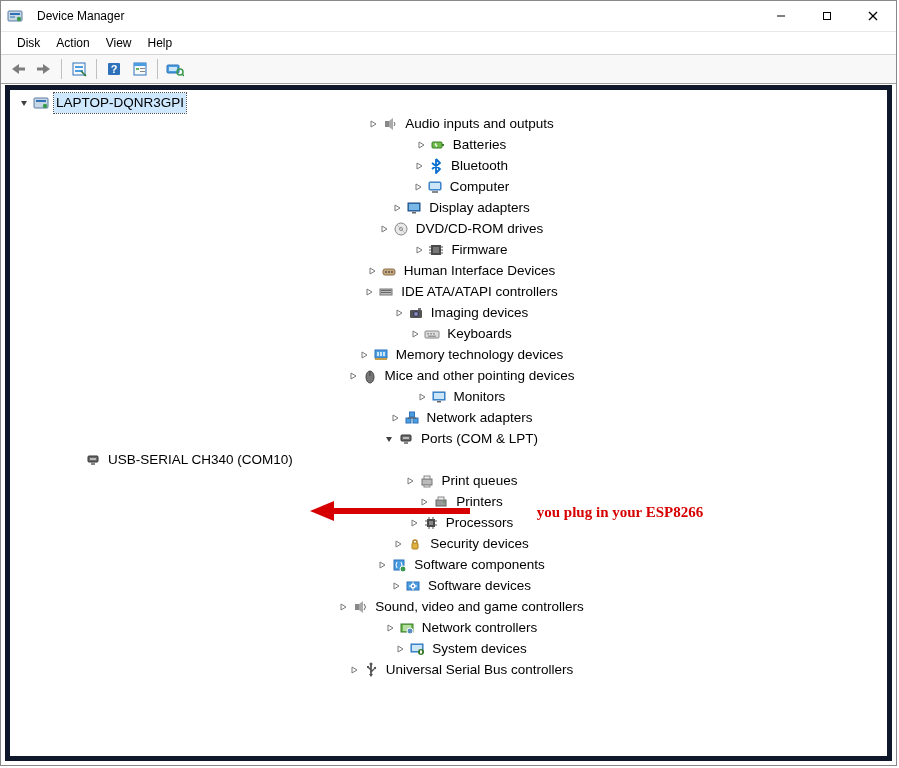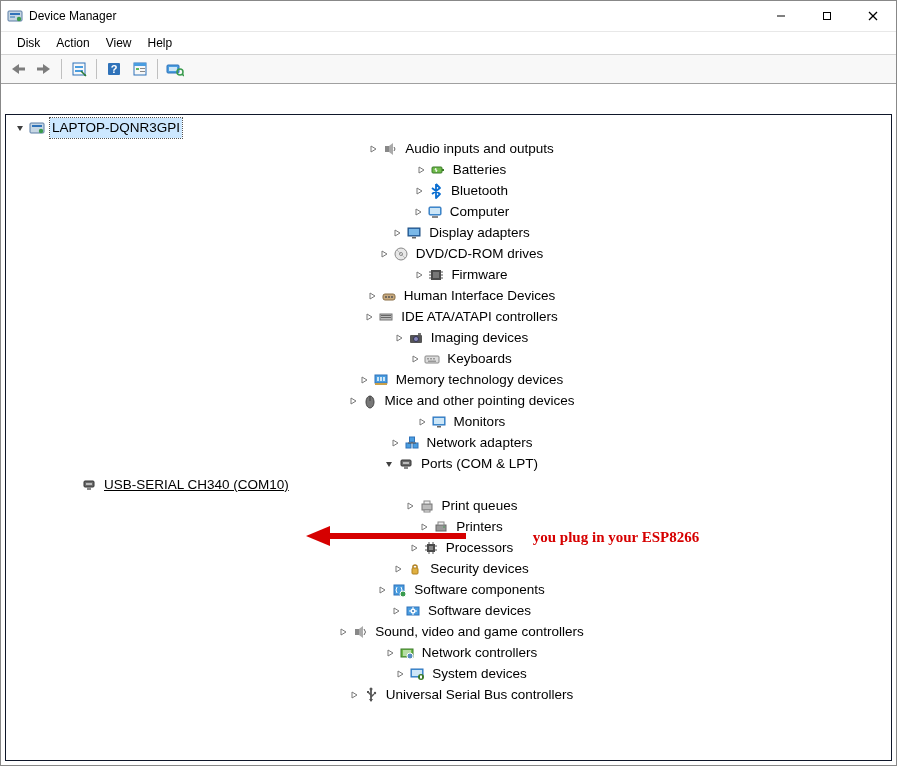--- a/index.html
+++ b/index.html
@@ -19,20 +19,21 @@
     background: #fff;
   }
   
   .titlebar {
     height: 30px;
     display: flex;
     align-items: center;
     padding-left: 6px;
     font-size: 12px;
     border-bottom: 1px solid #e8e8e8;
+    gap: 8px;
   }
   .titlebar .ti-icon {
     width: 16px; height: 16px;
     margin-right: 6px;
     display: inline-flex; align-items: center; justify-content: center;
   }
   .titlebar .title {
     flex: 0 0 auto;
     color: #000;
   }
@@ -78,24 +79,23 @@
     margin: 0 1px;
   }
 
   
   svg { display: block; }
 
   
   .tree-area {
     position: absolute;
     left: 4px; right: 4px; top: 84px; bottom: 4px;
-    border: 1px solid #0f172a;
+    border: 5px solid #0f172a;
     overflow: hidden;
     background: #fff;
-    margin-top: 29px;
   }
   .tree {
     padding: 2px 0 2px 4px;
     font-size: 13.5px;
     line-height: 20px;
   }
   .row {
     display: flex; align-items: center;
     height: 21px;
     white-space: nowrap;
@@ -117,21 +117,21 @@
   .node-icon svg { width: 16px; height: 16px; }
   .label {
     padding: 0 2px;
   }
   .row.selected .label {
     background: #cde8ff;
     outline: 1px dotted #555;
   }
   .row.depth1 { padding-left: 2px; }
   .row.depth2 { padding-left: 20px; justify-content: center; }
-  .row.depth3 { padding-left: 54px; text-decoration: underline; }
+  .row.depth3 { padding-left: 54px; }
 
   
   .annotation {
     position: absolute;
     left: 300px;
     top: 395px;
     width: 480px;
     height: 50px;
     pointer-events: none;
   }

